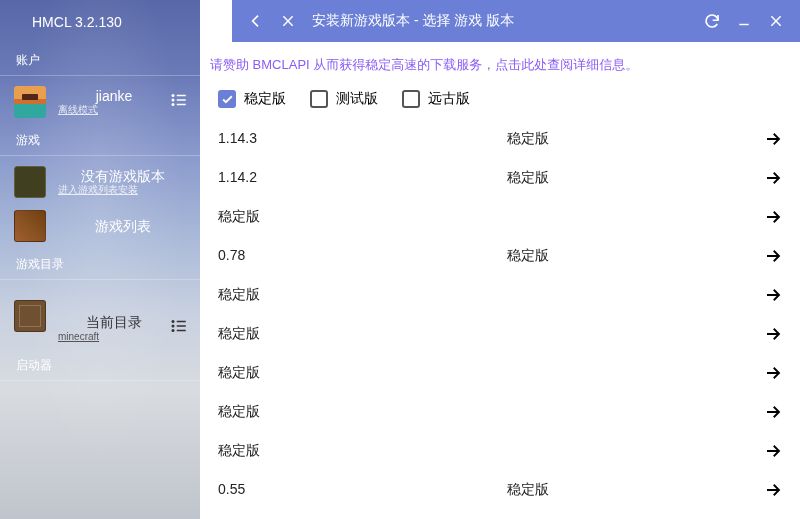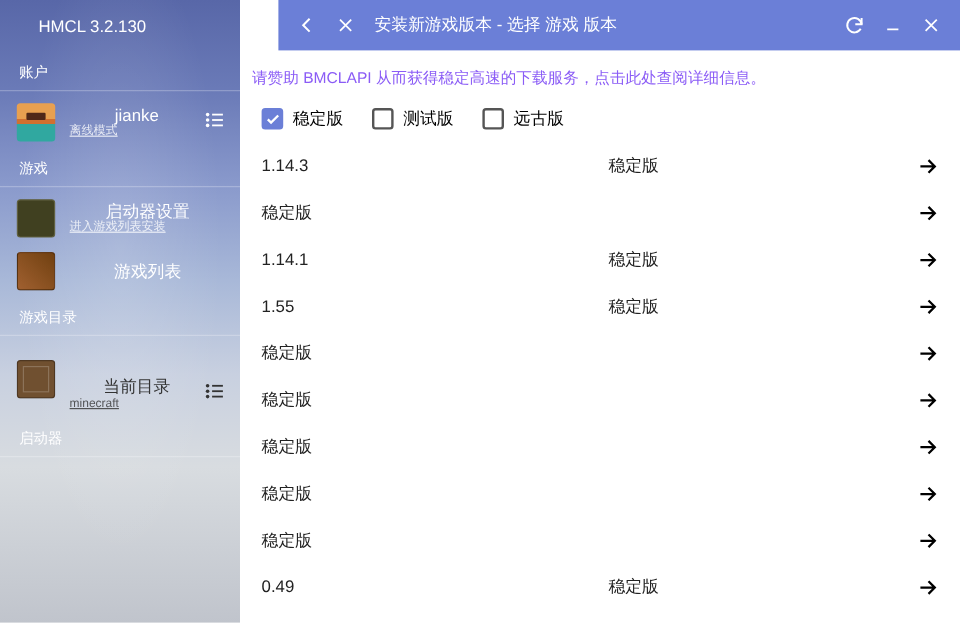--- a/index.html
+++ b/index.html
@@ -68,21 +68,21 @@
           <circle cx="4" cy="18" r="2"></circle>
           <rect x="9" y="17" width="12" height="2"></rect>
         </svg>
     </div>
   </div>
 
   <div class="section-header">游戏</div>
   <div class="sidebar-item">
     <div class="side-icon icon-none"></div>
     <div class="side-text">
-      <div class="t1">启动器设置</div>
+      <div class="t1">没有游戏版本</div>
       <div class="t2">进入游戏列表安装</div>
     </div>
   </div>
   <div class="sidebar-item">
     <div class="side-icon icon-list"></div>
     <div class="side-text">
       <div class="t1">游戏列表</div>
     </div>
   </div>
 
@@ -162,71 +162,71 @@
 
   <div class="version-list" id="version-list">
       <div class="version-row">
         <div class="vr-name">1.14.3</div>
         <div class="vr-type">稳定版</div>
         <div class="vr-arrow"><svg width="18" height="18" viewBox="0 0 24 24" fill="none" stroke="#000" stroke-width="2.5">
             <path d="M4 12h15M13 5l7 7-7 7"></path>
           </svg></div>
       </div>
       <div class="version-row">
-        <div class="vr-type">稳定版</div>
-        <div class="vr-arrow"><svg width="18" height="18" viewBox="0 0 24 24" fill="none" stroke="#000" stroke-width="2.5">
-            <path d="M4 12h15M13 5l7 7-7 7"></path>
-          </svg></div>
-      </div>
-      <div class="version-row">
-        <div class="vr-name">1.14.1</div>
-        <div class="vr-type">稳定版</div>
-        <div class="vr-arrow"><svg width="18" height="18" viewBox="0 0 24 24" fill="none" stroke="#000" stroke-width="2.5">
-            <path d="M4 12h15M13 5l7 7-7 7"></path>
-          </svg></div>
-      </div>
-      <div class="version-row">
-        <div class="vr-name">1.55</div>
-        <div class="vr-type">稳定版</div>
-        <div class="vr-arrow"><svg width="18" height="18" viewBox="0 0 24 24" fill="none" stroke="#000" stroke-width="2.5">
-            <path d="M4 12h15M13 5l7 7-7 7"></path>
-          </svg></div>
-      </div>
-      <div class="version-row">
-        <div class="vr-type">稳定版</div>
-        <div class="vr-arrow"><svg width="18" height="18" viewBox="0 0 24 24" fill="none" stroke="#000" stroke-width="2.5">
-            <path d="M4 12h15M13 5l7 7-7 7"></path>
-          </svg></div>
-      </div>
-      <div class="version-row">
-        <div class="vr-type">稳定版</div>
-        <div class="vr-arrow"><svg width="18" height="18" viewBox="0 0 24 24" fill="none" stroke="#000" stroke-width="2.5">
-            <path d="M4 12h15M13 5l7 7-7 7"></path>
-          </svg></div>
-      </div>
-      <div class="version-row">
-        <div class="vr-type">稳定版</div>
-        <div class="vr-arrow"><svg width="18" height="18" viewBox="0 0 24 24" fill="none" stroke="#000" stroke-width="2.5">
-            <path d="M4 12h15M13 5l7 7-7 7"></path>
-          </svg></div>
-      </div>
-      <div class="version-row">
-        <div class="vr-type">稳定版</div>
-        <div class="vr-arrow"><svg width="18" height="18" viewBox="0 0 24 24" fill="none" stroke="#000" stroke-width="2.5">
-            <path d="M4 12h15M13 5l7 7-7 7"></path>
-          </svg></div>
-      </div>
-      <div class="version-row">
-        <div class="vr-type">稳定版</div>
-        <div class="vr-arrow"><svg width="18" height="18" viewBox="0 0 24 24" fill="none" stroke="#000" stroke-width="2.5">
-            <path d="M4 12h15M13 5l7 7-7 7"></path>
-          </svg></div>
-      </div>
-      <div class="version-row">
-        <div class="vr-name">0.49</div>
+        <div class="vr-name">1.14.2</div>
+        <div class="vr-type">稳定版</div>
+        <div class="vr-arrow"><svg width="18" height="18" viewBox="0 0 24 24" fill="none" stroke="#000" stroke-width="2.5">
+            <path d="M4 12h15M13 5l7 7-7 7"></path>
+          </svg></div>
+      </div>
+      <div class="version-row">
+        <div class="vr-type">稳定版</div>
+        <div class="vr-arrow"><svg width="18" height="18" viewBox="0 0 24 24" fill="none" stroke="#000" stroke-width="2.5">
+            <path d="M4 12h15M13 5l7 7-7 7"></path>
+          </svg></div>
+      </div>
+      <div class="version-row">
+        <div class="vr-name">0.78</div>
+        <div class="vr-type">稳定版</div>
+        <div class="vr-arrow"><svg width="18" height="18" viewBox="0 0 24 24" fill="none" stroke="#000" stroke-width="2.5">
+            <path d="M4 12h15M13 5l7 7-7 7"></path>
+          </svg></div>
+      </div>
+      <div class="version-row">
+        <div class="vr-type">稳定版</div>
+        <div class="vr-arrow"><svg width="18" height="18" viewBox="0 0 24 24" fill="none" stroke="#000" stroke-width="2.5">
+            <path d="M4 12h15M13 5l7 7-7 7"></path>
+          </svg></div>
+      </div>
+      <div class="version-row">
+        <div class="vr-type">稳定版</div>
+        <div class="vr-arrow"><svg width="18" height="18" viewBox="0 0 24 24" fill="none" stroke="#000" stroke-width="2.5">
+            <path d="M4 12h15M13 5l7 7-7 7"></path>
+          </svg></div>
+      </div>
+      <div class="version-row">
+        <div class="vr-type">稳定版</div>
+        <div class="vr-arrow"><svg width="18" height="18" viewBox="0 0 24 24" fill="none" stroke="#000" stroke-width="2.5">
+            <path d="M4 12h15M13 5l7 7-7 7"></path>
+          </svg></div>
+      </div>
+      <div class="version-row">
+        <div class="vr-type">稳定版</div>
+        <div class="vr-arrow"><svg width="18" height="18" viewBox="0 0 24 24" fill="none" stroke="#000" stroke-width="2.5">
+            <path d="M4 12h15M13 5l7 7-7 7"></path>
+          </svg></div>
+      </div>
+      <div class="version-row">
+        <div class="vr-type">稳定版</div>
+        <div class="vr-arrow"><svg width="18" height="18" viewBox="0 0 24 24" fill="none" stroke="#000" stroke-width="2.5">
+            <path d="M4 12h15M13 5l7 7-7 7"></path>
+          </svg></div>
+      </div>
+      <div class="version-row">
+        <div class="vr-name">0.55</div>
         <div class="vr-type">稳定版</div>
         <div class="vr-arrow"><svg width="18" height="18" viewBox="0 0 24 24" fill="none" stroke="#000" stroke-width="2.5">
             <path d="M4 12h15M13 5l7 7-7 7"></path>
           </svg></div>
       </div>
       <div class="version-row"></div>
     </div>
 </div>
 
 </body></html>

